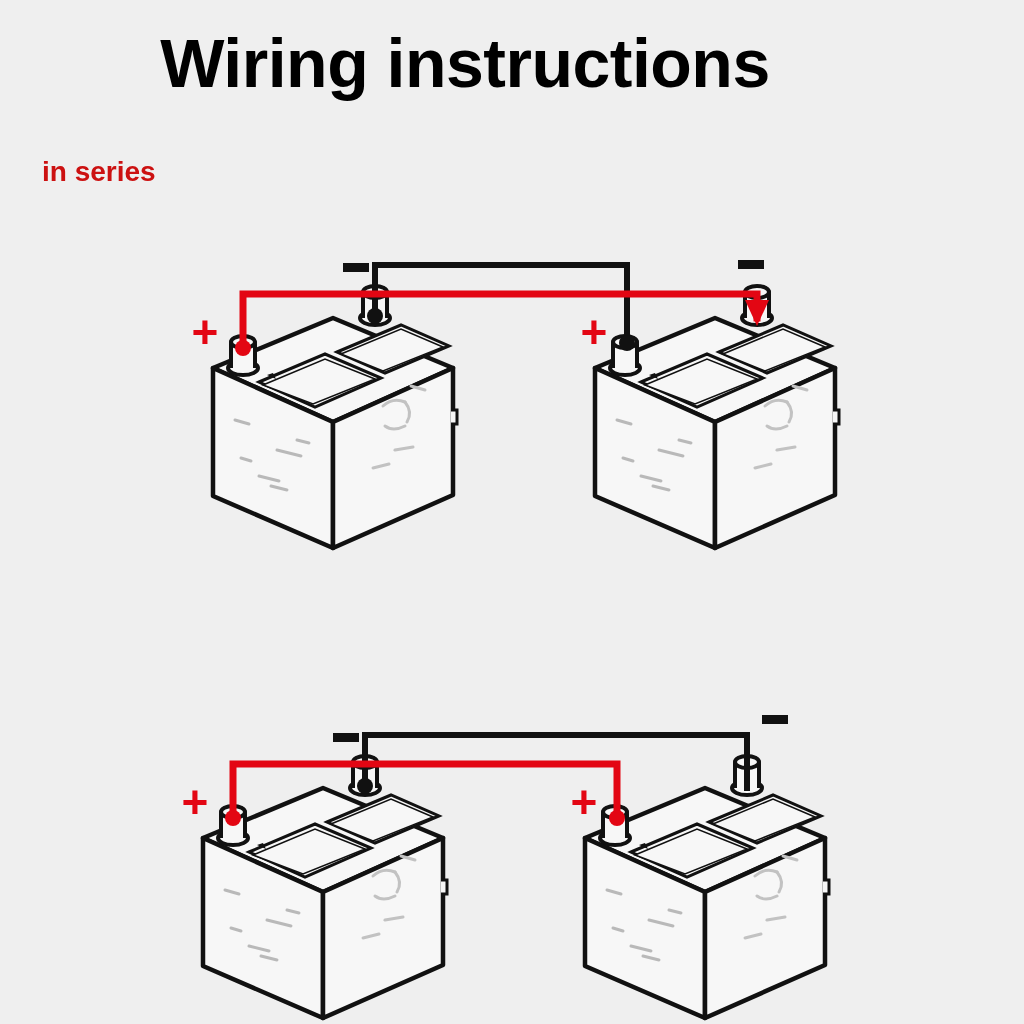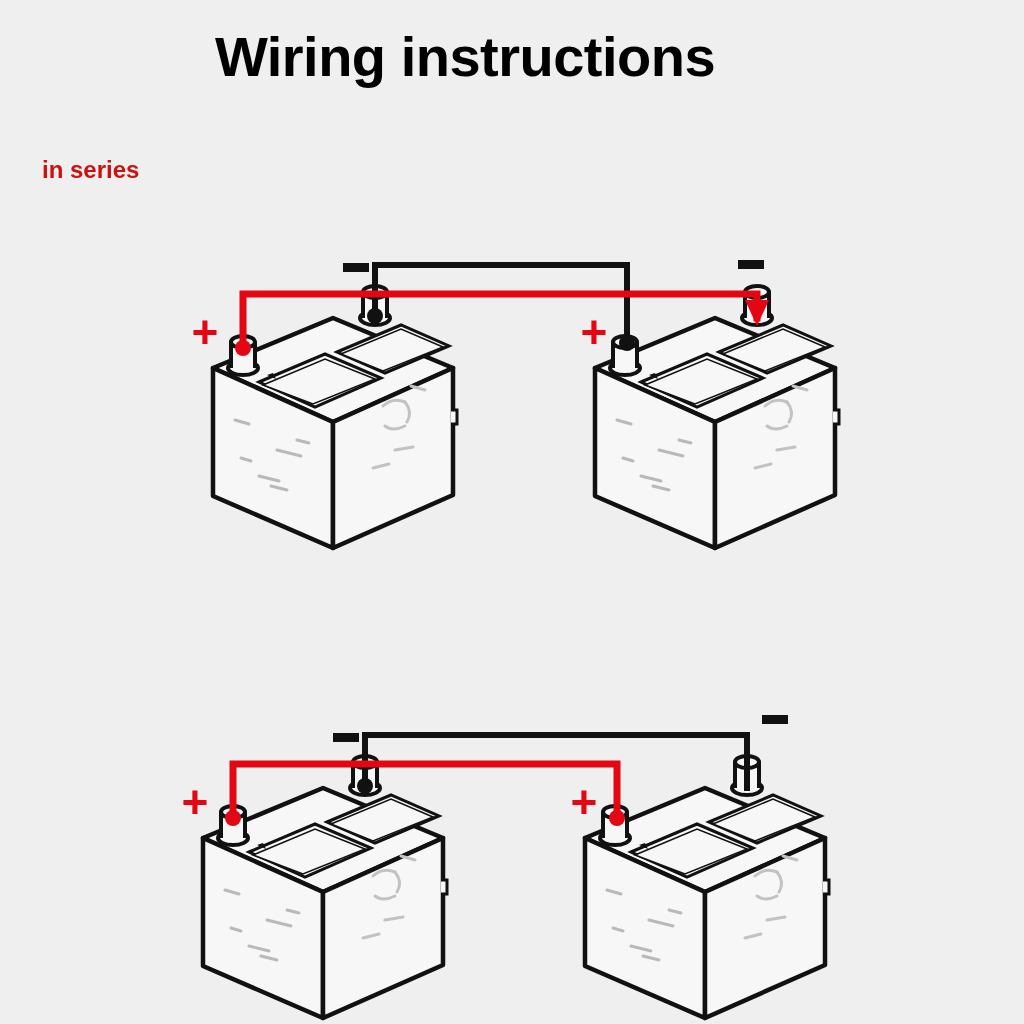--- a/index.html
+++ b/index.html
@@ -8,29 +8,29 @@
     background:#efefef;
     font-family:"Liberation Sans", sans-serif;
     overflow:hidden;
     position:relative;
   }
   #page{position:absolute;inset:0;}
   .title{
     position:absolute;
     top:28px;left:0;width:930px;
     text-align:center;
-    font-size:56px;
+    font-size:68px;
     font-weight:bold;
     color:#000;
     letter-spacing:-0.5px;
     line-height:1.05;
   }
   .section-label{
     position:absolute;
-    font-size:24px;
+    font-size:28px;
     font-weight:bold;
     color:#cc1111;
     letter-spacing:0px;
   }
   #label-series{left:42px;top:156px;}
   #label-parallel{left:28px;top:640px;}
   svg.diagram{position:absolute;left:0;overflow:visible;}
   #svg-series{top:0;}
   #svg-parallel{top:0;}
   .sign{

